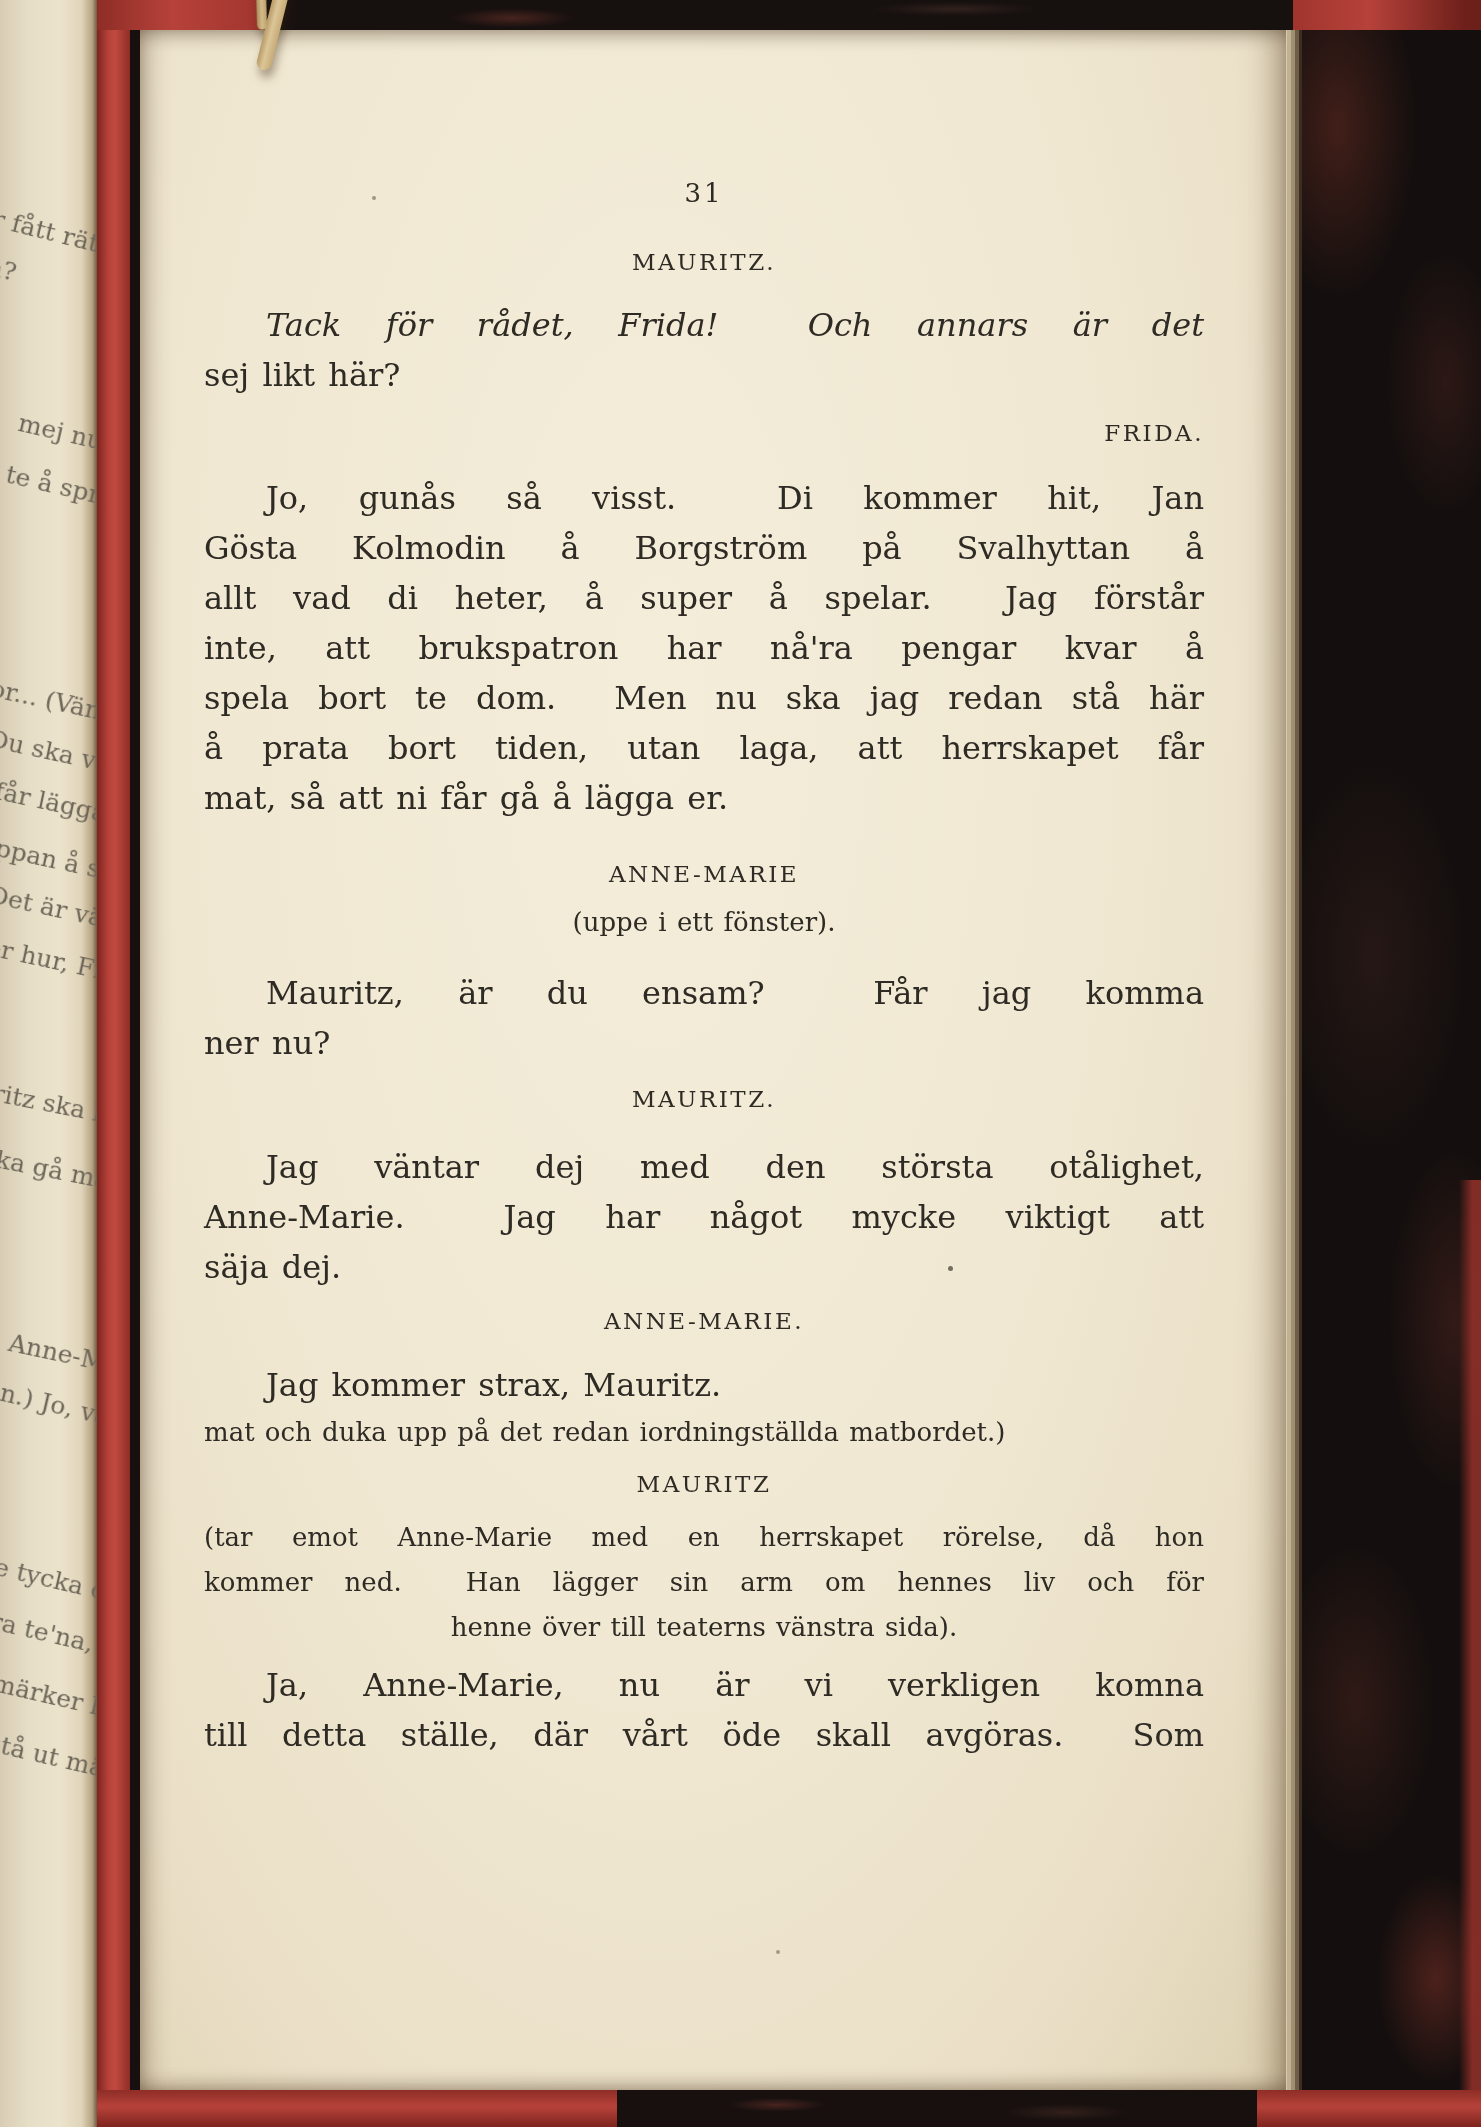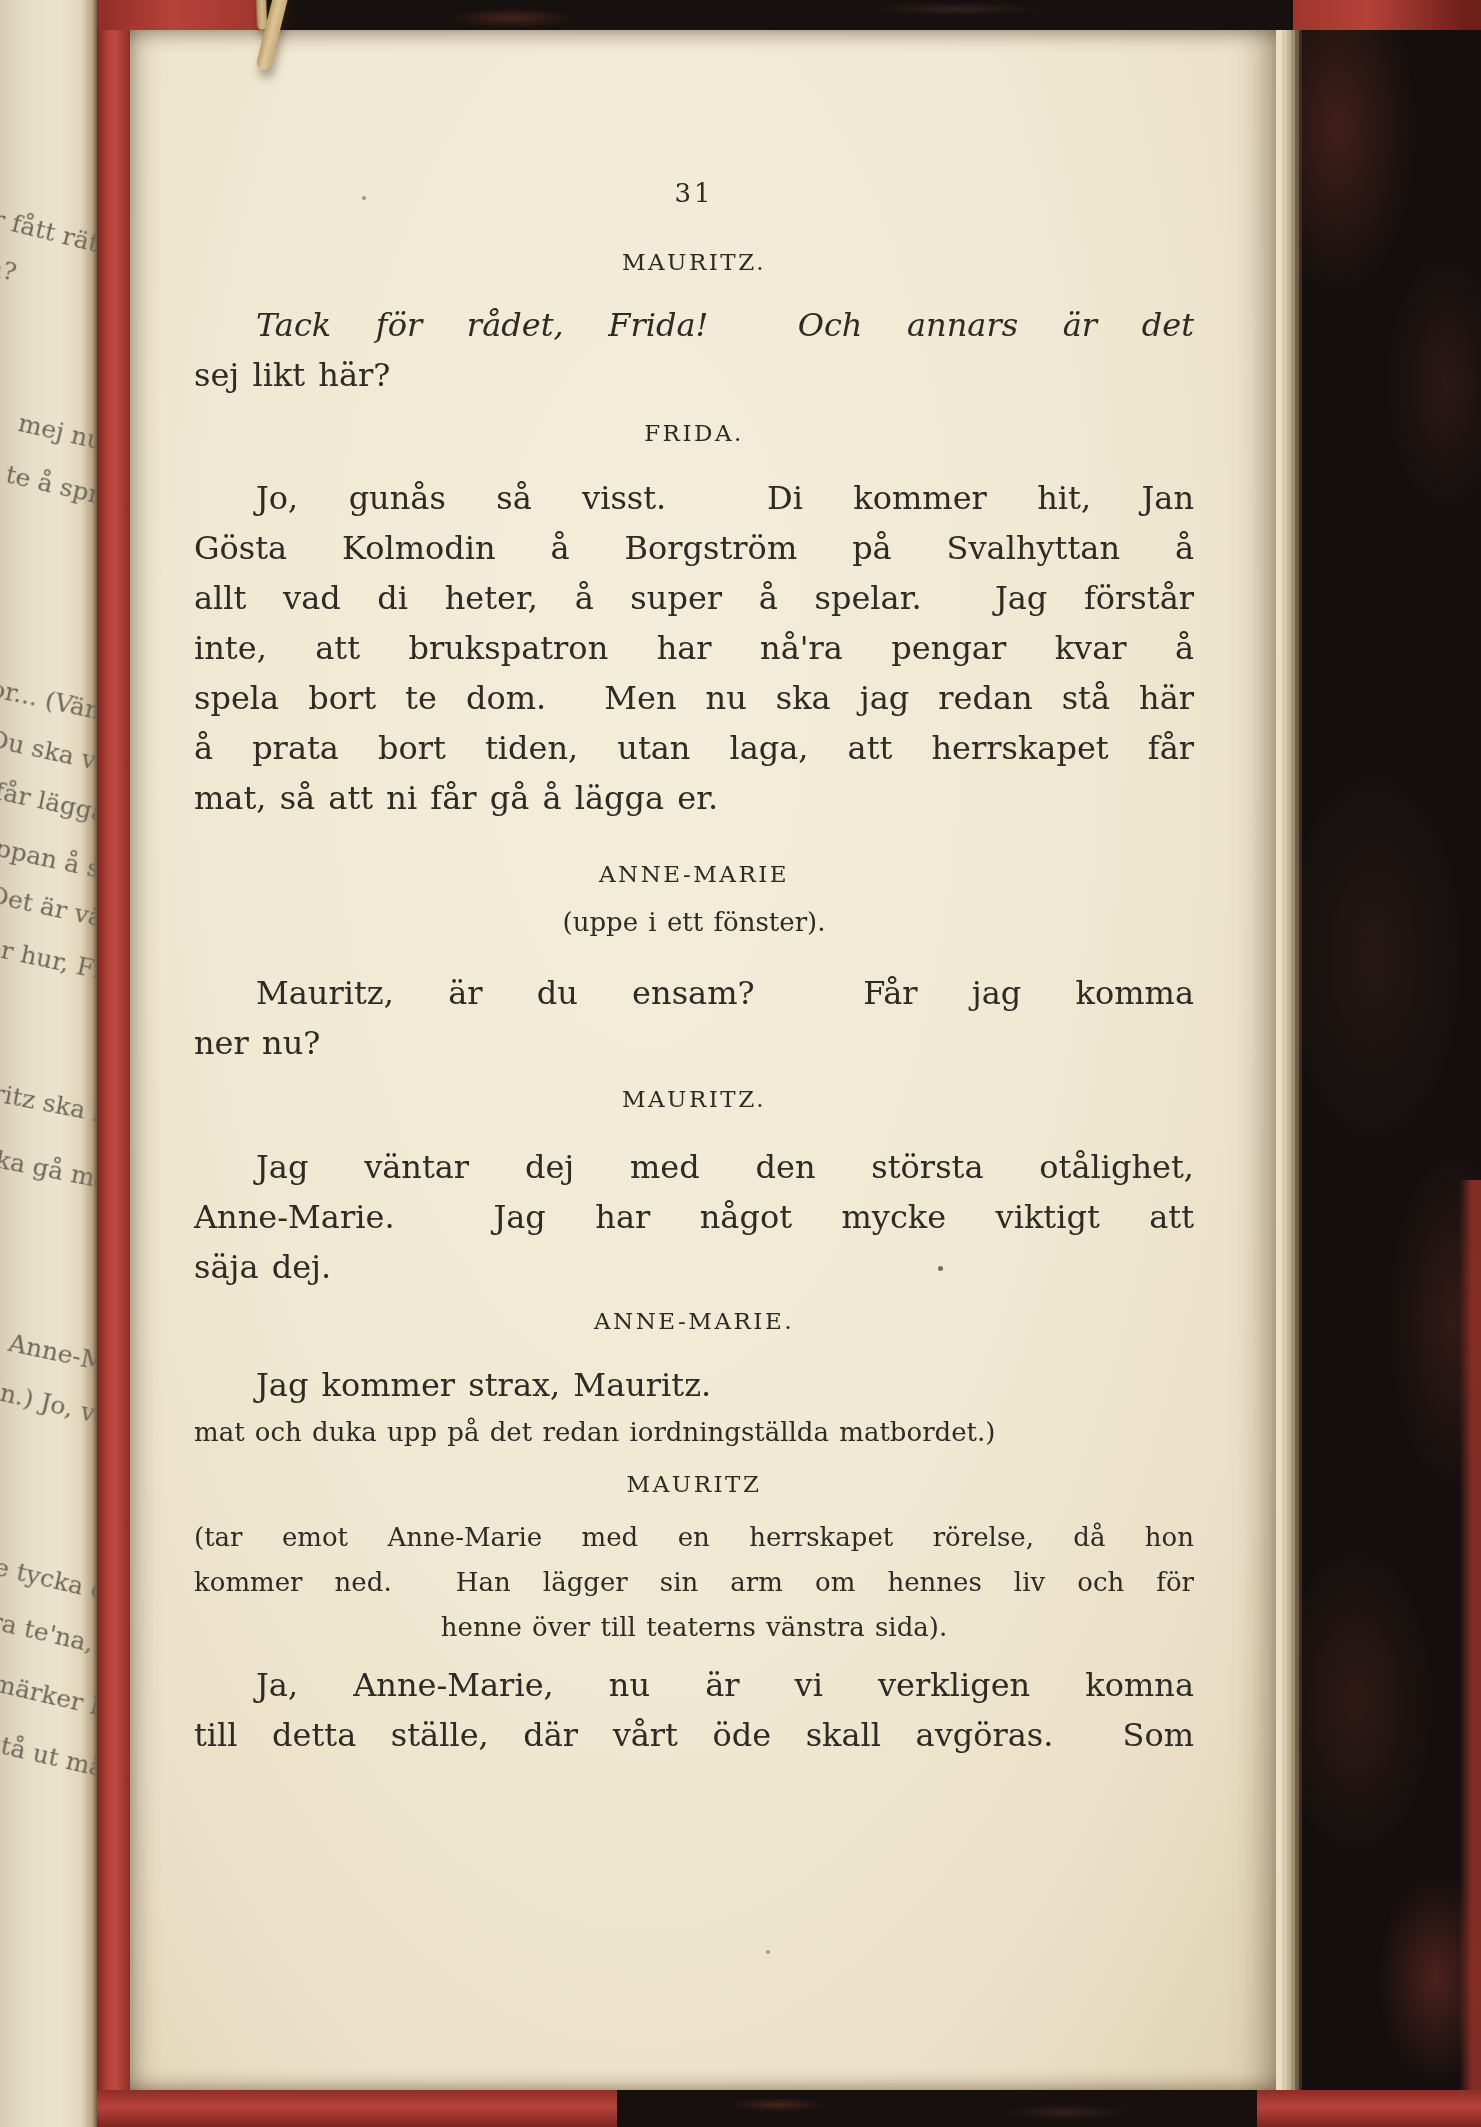--- a/index.html
+++ b/index.html
@@ -42,21 +42,21 @@
       radial-gradient(ellipse 120px 240px at 30% 80%,rgba(110,50,40,.3),transparent 65%),
       radial-gradient(ellipse 90px 160px at 75% 93%,rgba(160,60,48,.4),transparent 65%);}
   .marble-right .red-edge{position:absolute;right:0;top:1180px;width:22px;height:947px;
     background:linear-gradient(90deg,rgba(142,45,38,0),#9c332b 60%);opacity:.8;}
 
   
   .fore-edge{position:absolute;left:1276px;top:26px;width:26px;height:2066px;z-index:3;
     background:linear-gradient(90deg,#e8dfc6 0 6px,#d6cbae 6px 11px,#c0b291 11px 15px,#a09072 15px 19px,#6f5d47 19px 23px,#3a2d21 23px 26px);}
 
   
-  .page{position:absolute;left:130px;top:28px;width:1146px;height:2062px;z-index:3;
+  .page{position:absolute;left:140px;top:28px;width:1146px;height:2062px;z-index:3;
     background:radial-gradient(ellipse at 45% 32%,#f4edda 0%,#f0e8d2 50%,#eadfc6 80%,#ddd0b1 100%);
     box-shadow:inset 16px 0 26px -12px rgba(70,45,25,.45),
                inset -26px 0 34px -18px rgba(90,65,38,.55),
                inset 0 16px 20px -12px rgba(50,32,18,.40),
                inset 0 -14px 18px -12px rgba(70,48,26,.35);}
   .column{position:relative;margin-left:64px;width:1000px;color:#2e2a24;}
 
   .pageno{text-align:center;font-size:26px;letter-spacing:3px;line-height:30px;}
   .speaker{text-align:center;font-size:23px;letter-spacing:2.5px;line-height:28px;}
   .line{font-size:32px;line-height:50px;word-spacing:3px;white-space:pre-wrap;}
@@ -121,21 +121,21 @@
     <div class="speck" style="left:808px;top:1238px;width:5px;height:5px;opacity:.75;"></div>
     <div class="speck" style="left:636px;top:1922px;width:4px;height:4px;opacity:.45;"></div>
 
     <div class="column">
       <div class="pageno" style="margin-top:150px;">31</div>
 
       <div class="speaker" style="margin-top:40px;">MAURITZ.</div>
       <div class="line j ind" style="margin-top:24px;font-style:italic;">Tack för rådet, Frida!  Och annars är det</div>
       <div class="line l">sej likt här?</div>
 
-      <div class="speaker" style="margin-top:19px;">FRIDA.</div>
+      <div class="speaker" style="margin-top:19px;text-align:right;">FRIDA.</div>
       <div class="line j ind" style="margin-top:26px;">Jo, gunås så visst.  Di kommer hit, Jan</div>
       <div class="line j">Gösta Kolmodin å Borgström på Svalhyttan å</div>
       <div class="line j">allt vad di heter, å super å spelar.  Jag förstår</div>
       <div class="line j">inte, att brukspatron har nå'ra pengar kvar å</div>
       <div class="line j">spela bort te dom.  Men nu ska jag redan stå här</div>
       <div class="line j">å prata bort tiden, utan laga, att herrskapet får</div>
       <div class="line l">mat, så att ni får gå å lägga er.</div>
 
       <div class="speaker" style="margin-top:37px;">ANNE-MARIE</div>
       <div class="stage c" style="margin-top:12px;">(uppe i ett fönster).</div>

